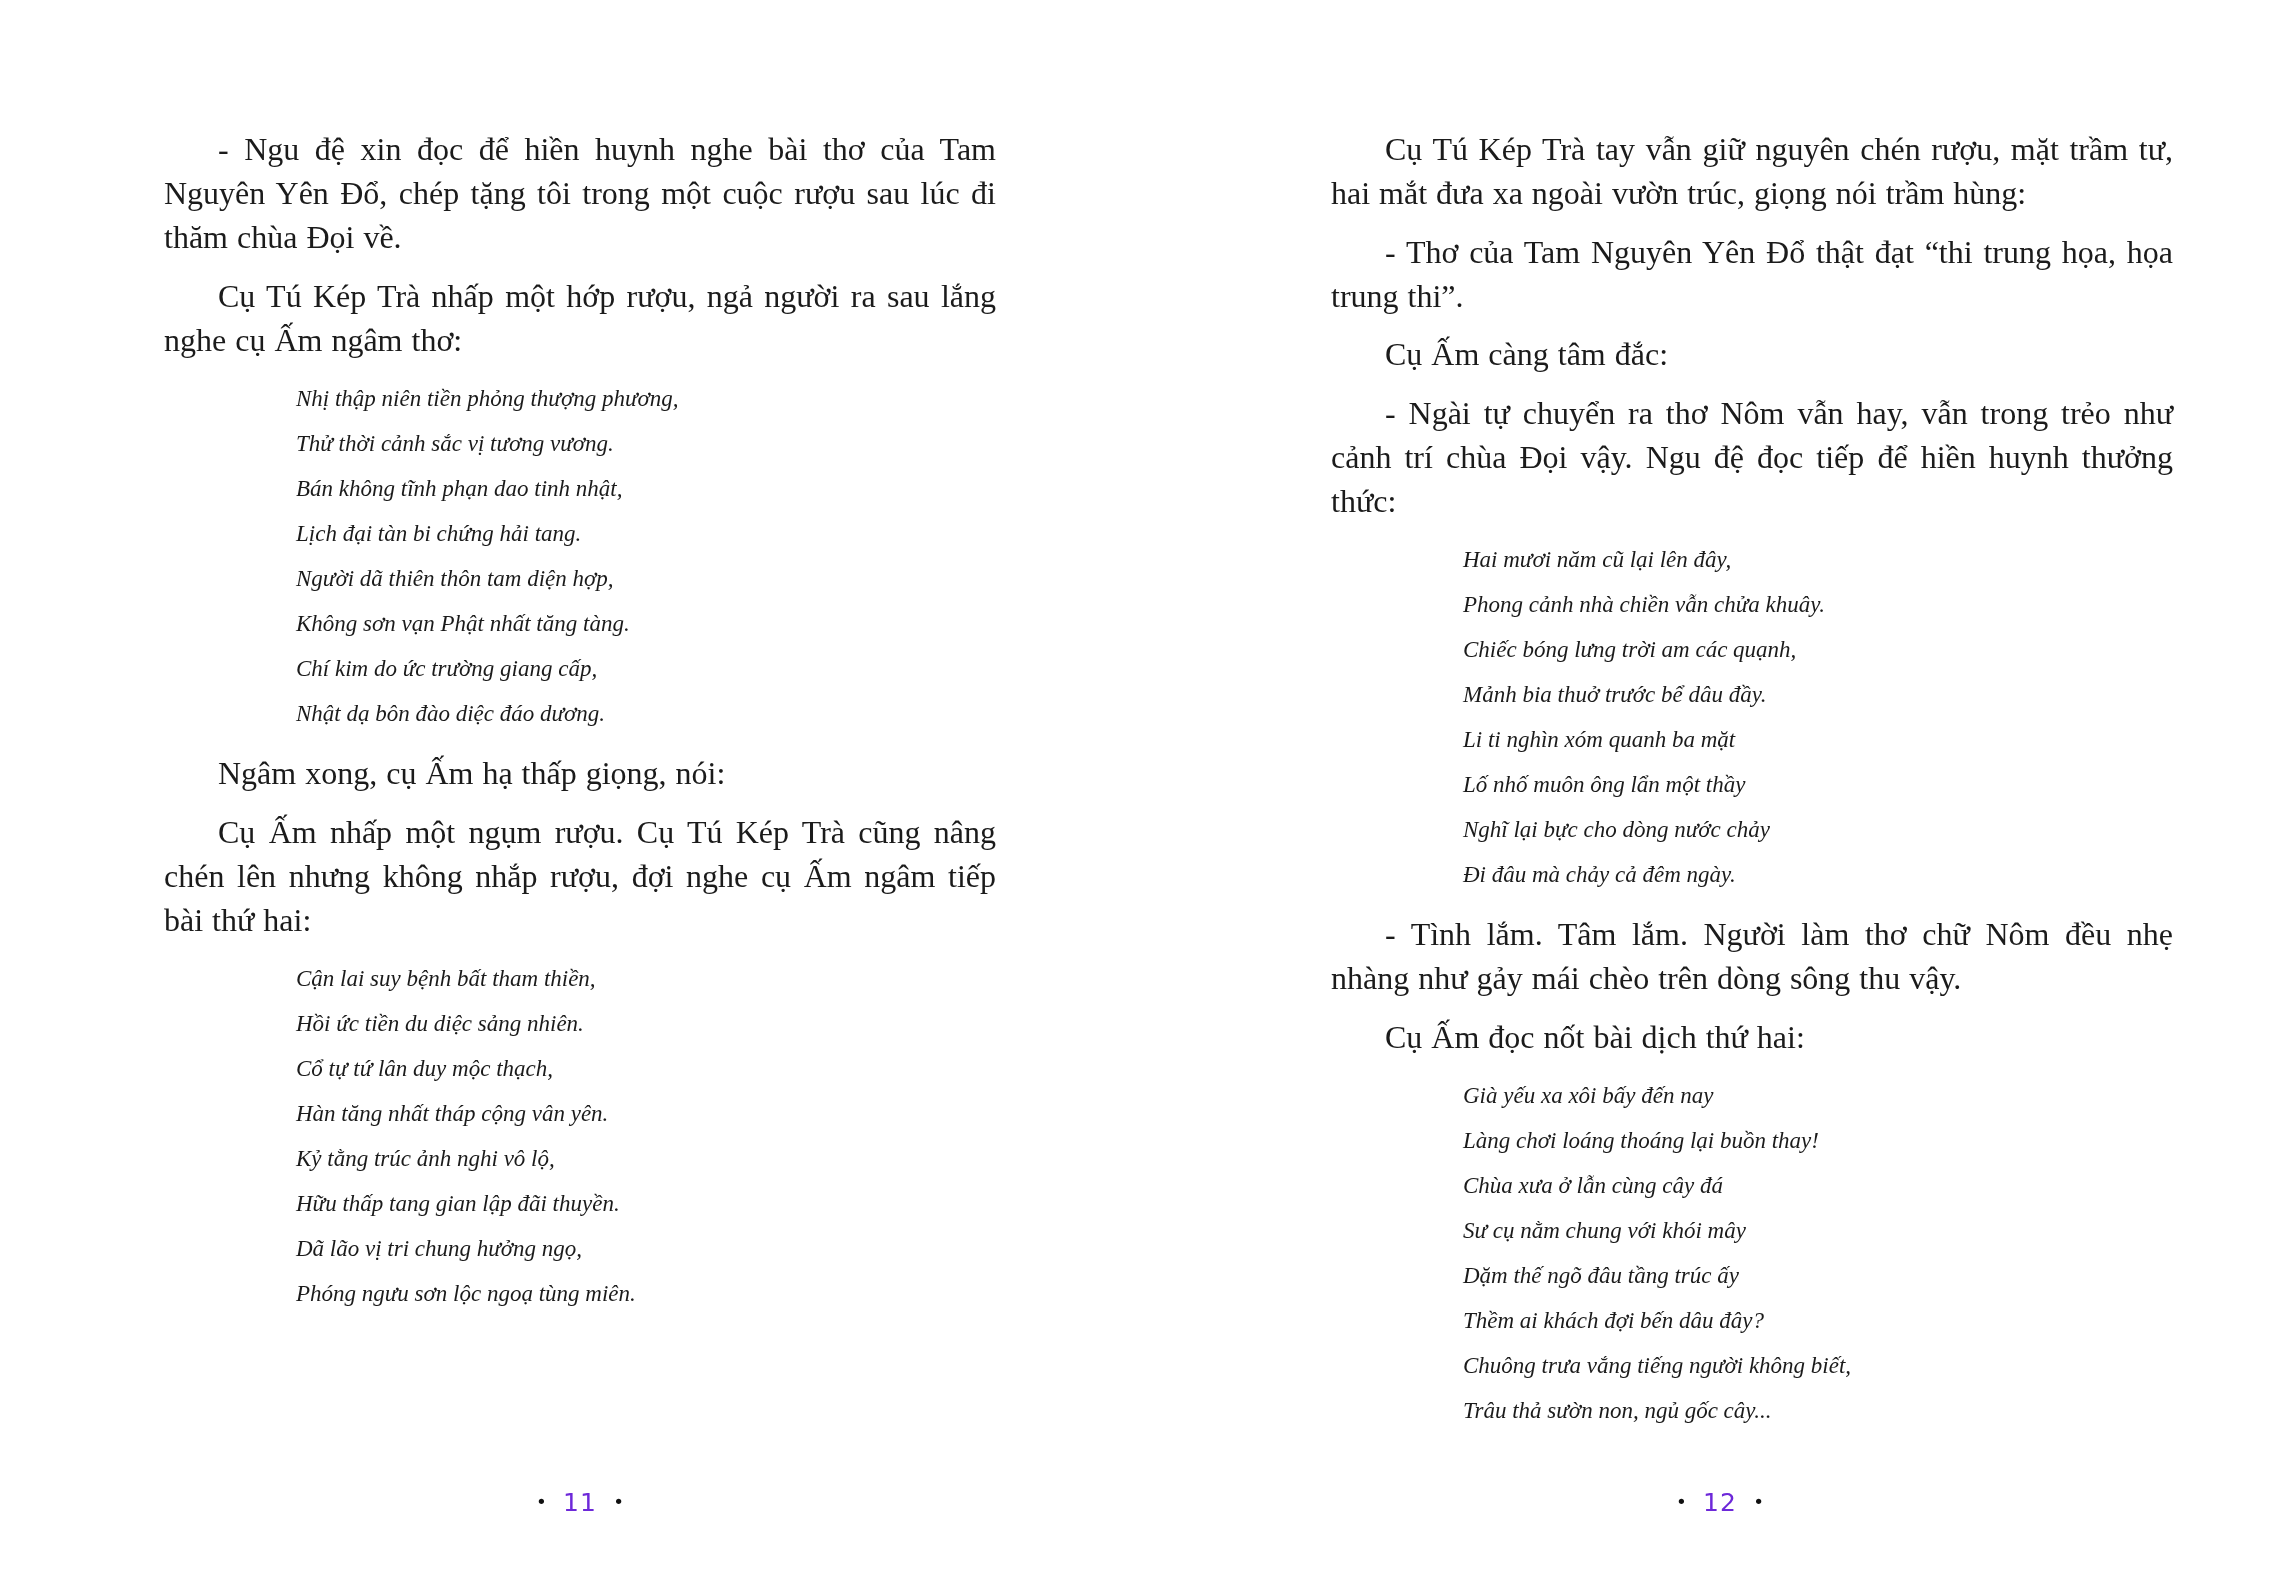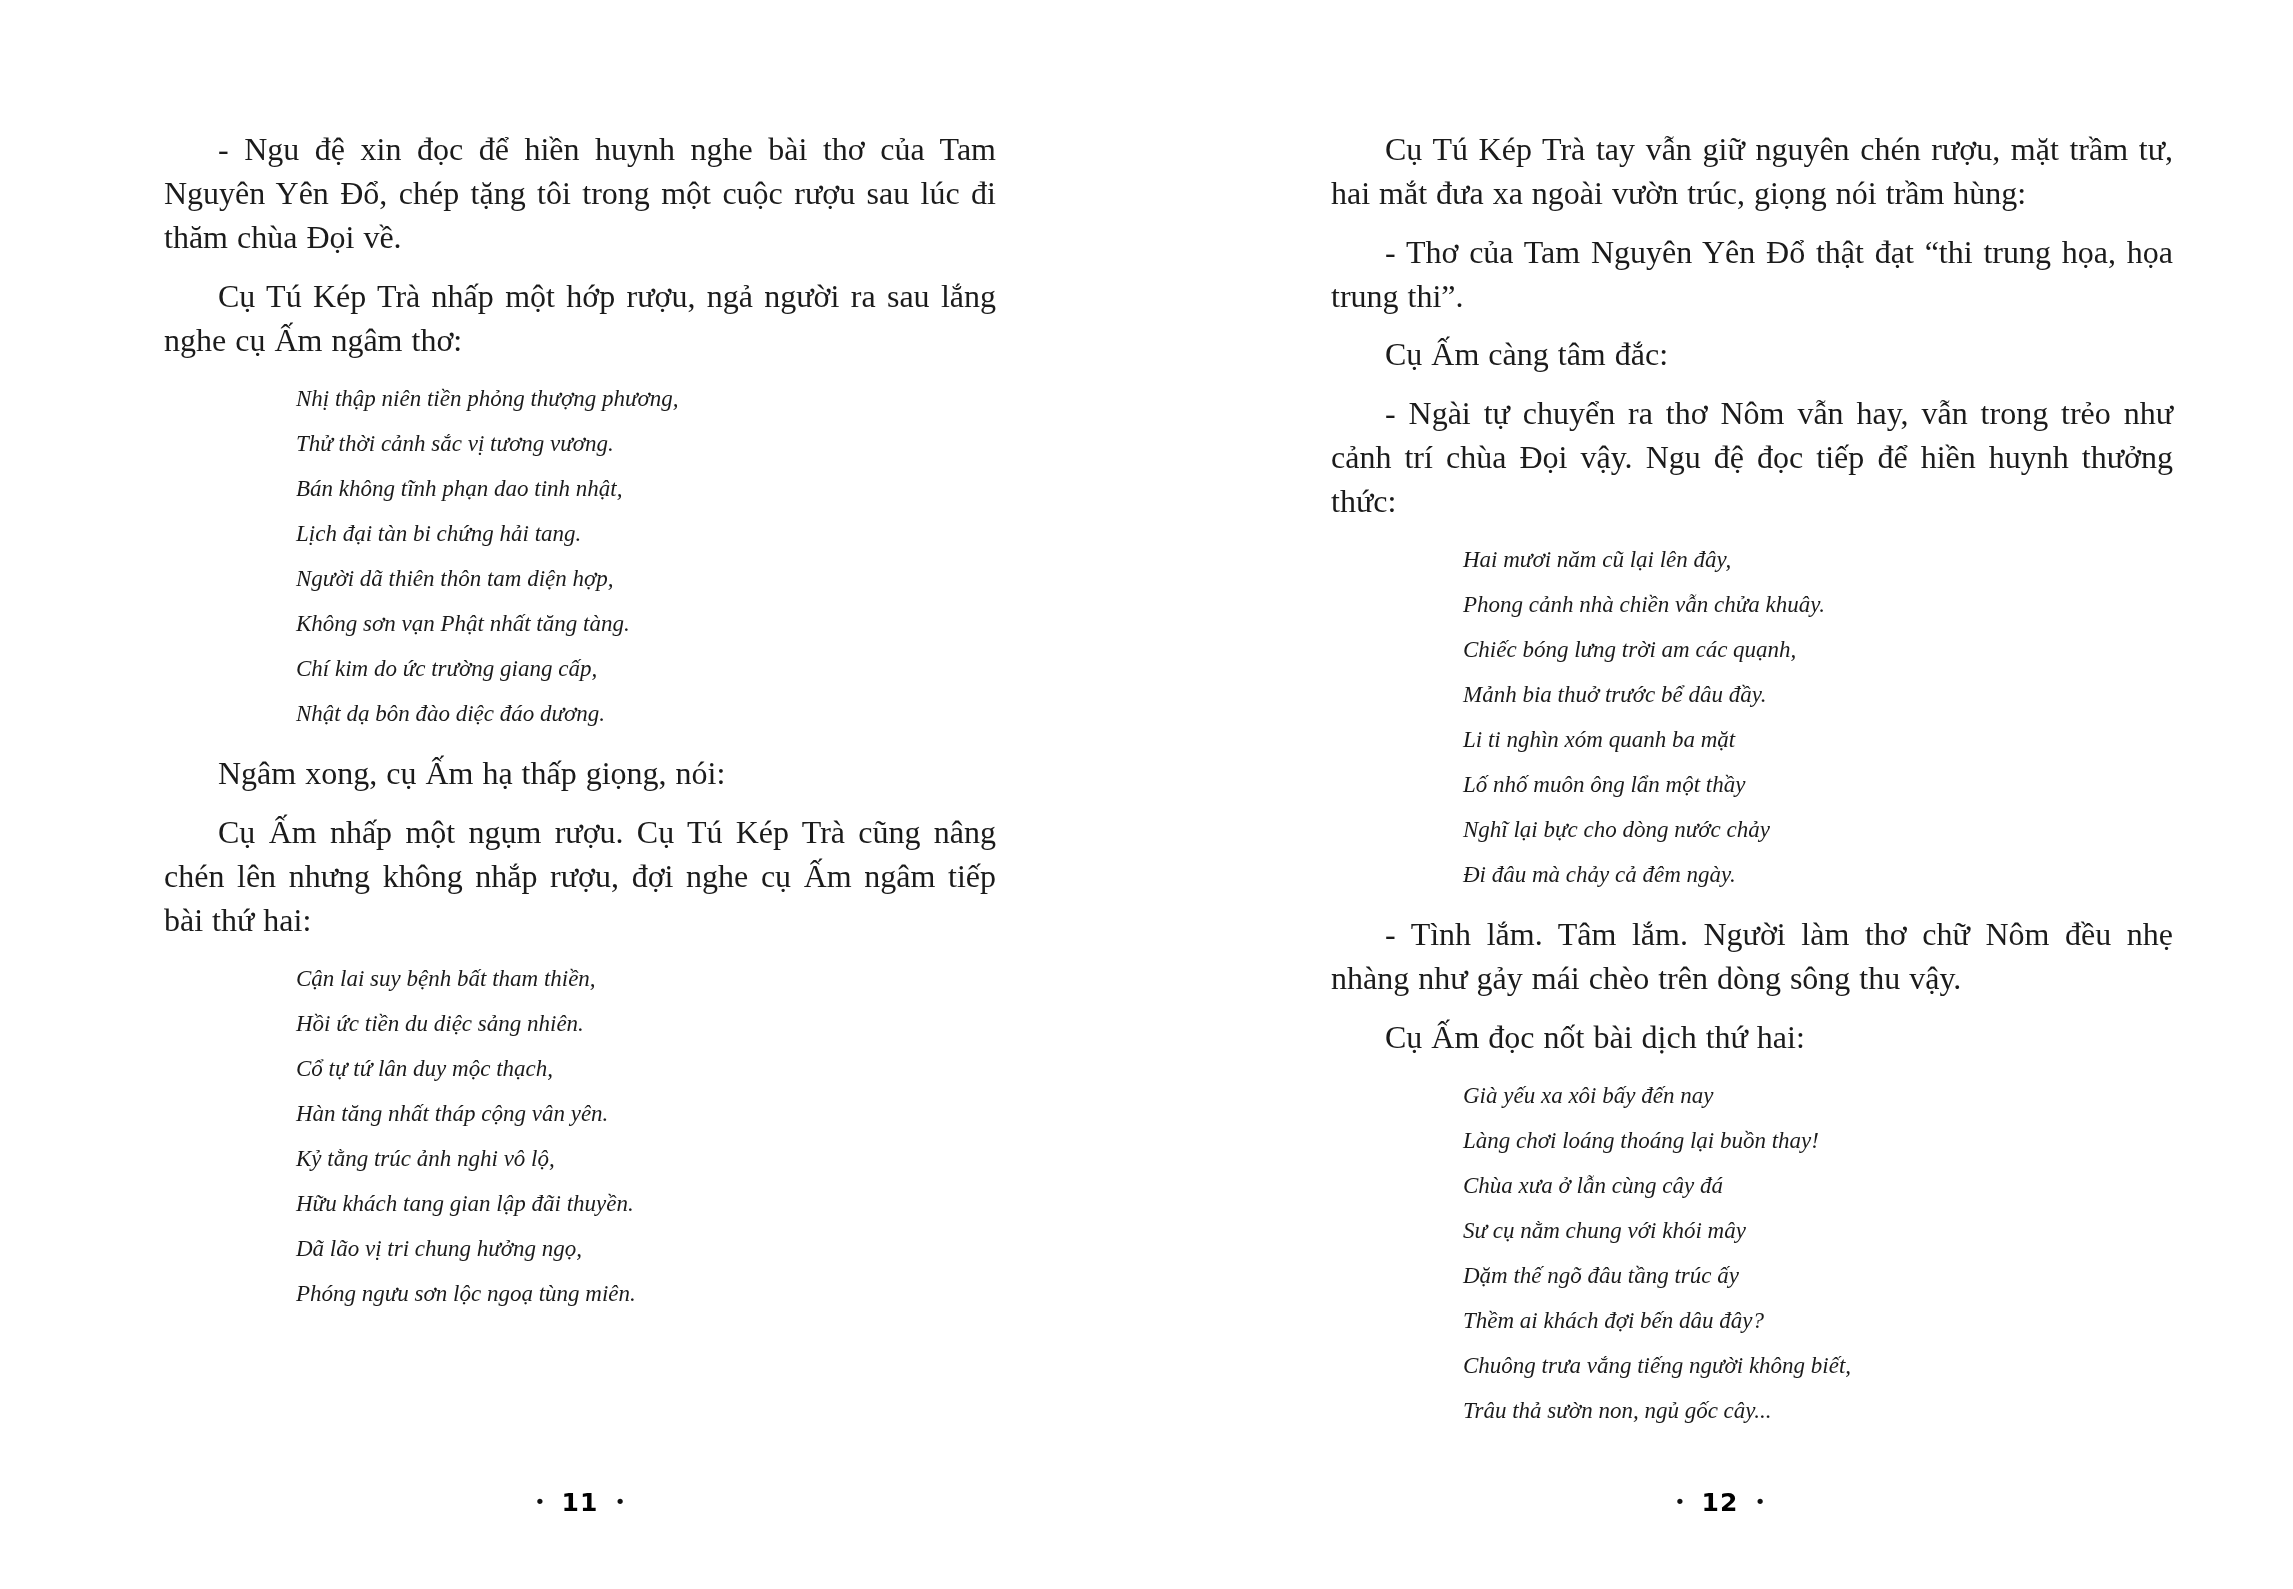--- a/index.html
+++ b/index.html
@@ -52,22 +52,22 @@
     display: flex;
     justify-content: center;
     align-items: center;
     gap: 16.4px;
     font-family: "DejaVu Sans", "Liberation Sans", sans-serif;
   }
   .page-number.left  { left: 164px;  width: 832px; }
   .page-number.right { left: 1299px; width: 842px; }
   .page-number .num {
     font-size: 25px;
-    font-weight: bold;
-    color: #000000;
+    font-weight: normal;
+    color: #6d28d9;
     letter-spacing: 1px;
   }
   .page-number .dot {
     font-size: 18.3px;
     color: #111111;
     line-height: 1;
   }
 </style>
 </head>
 <body>
@@ -89,21 +89,21 @@
           <div class="poem-line">Nhật dạ bôn đào diệc đáo dương.</div>
         </div>
         <p class="prose">Ngâm xong, cụ Ấm hạ thấp giọng, nói:</p>
         <p class="prose">Cụ Ấm nhấp một ngụm rượu. Cụ Tú Kép Trà cũng nâng chén lên nhưng không nhắp rượu, đợi nghe cụ Ấm ngâm tiếp bài thứ hai:</p>
         <div class="poem">
           <div class="poem-line">Cận lai suy bệnh bất tham thiền,</div>
           <div class="poem-line">Hồi ức tiền du diệc sảng nhiên.</div>
           <div class="poem-line">Cổ tự tứ lân duy mộc thạch,</div>
           <div class="poem-line">Hàn tăng nhất tháp cộng vân yên.</div>
           <div class="poem-line">Kỷ tằng trúc ảnh nghi vô lộ,</div>
-          <div class="poem-line">Hữu khách tang gian lập đãi thuyền.</div>
+          <div class="poem-line">Hữu thấp tang gian lập đãi thuyền.</div>
           <div class="poem-line">Dã lão vị tri chung hưởng ngọ,</div>
           <div class="poem-line">Phóng ngưu sơn lộc ngoạ tùng miên.</div>
         </div>
       </div>
   </section>
 
   <section class="page right">
     <div class="page-body">
         <p class="prose">Cụ Tú Kép Trà tay vẫn giữ nguyên chén rượu, mặt trầm tư, hai mắt đưa xa ngoài vườn trúc, giọng nói trầm hùng:</p>
         <p class="prose">- Thơ của Tam Nguyên Yên Đổ thật đạt “thi trung họa, họa trung thi”.</p>

